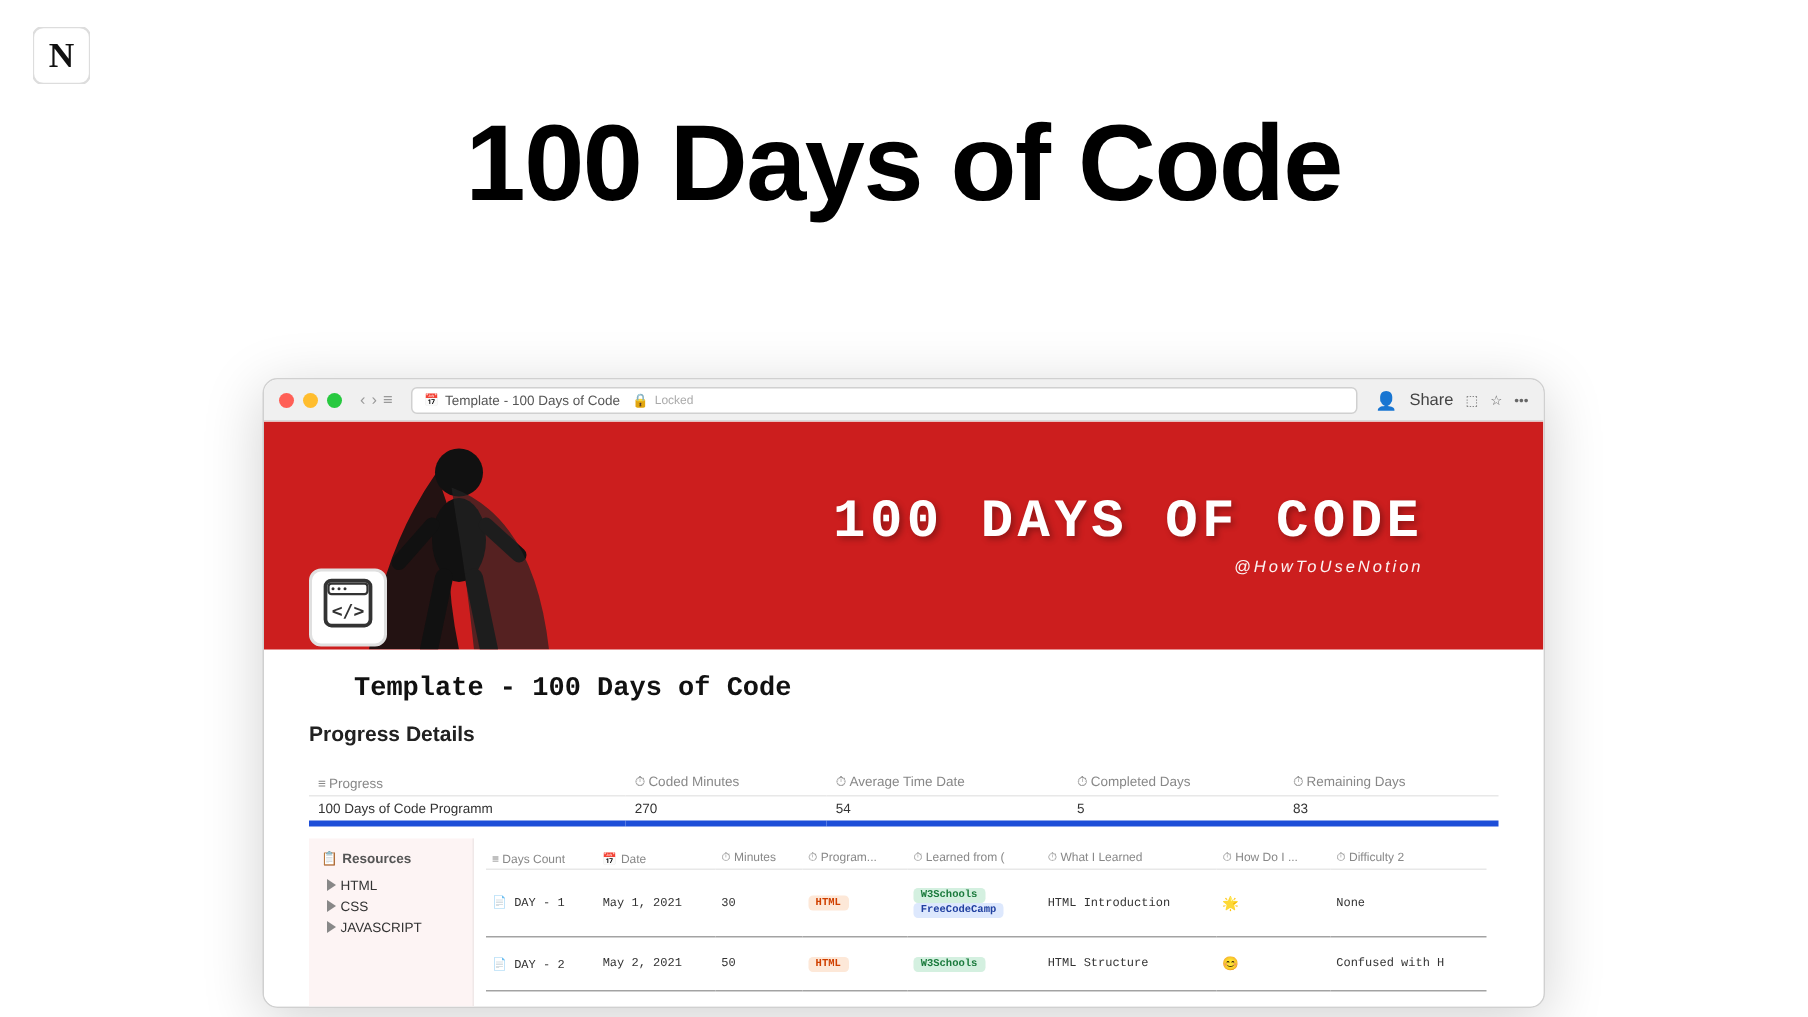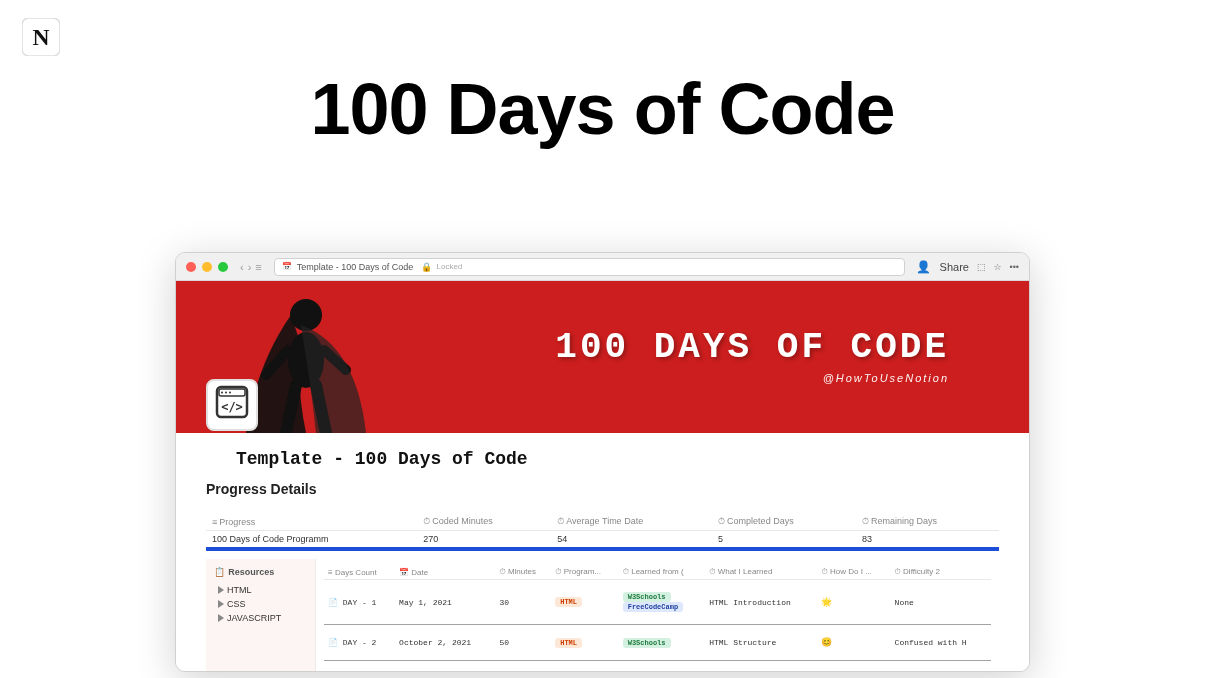--- a/index.html
+++ b/index.html
@@ -522,21 +522,21 @@
                   <span class="emoji-star">🌟</span>
                 </td>
                 <td>None</td>
               </tr>
 
               <tr>
                 <td>
                   <span class="page-icon-sm">📄</span>
                   <span>DAY - 2</span>
                 </td>
-                <td>October 2, 2021</td>
+                <td>May 2, 2021</td>
                 <td>50</td>
                 <td>
                   <span class="tag tag-html">HTML</span>
                 </td>
                 <td>
                   <span class="tag tag-w3">W3Schools</span>
                 </td>
                 <td>HTML Structure</td>
                 <td>
                   <span class="emoji-star">😊</span>

